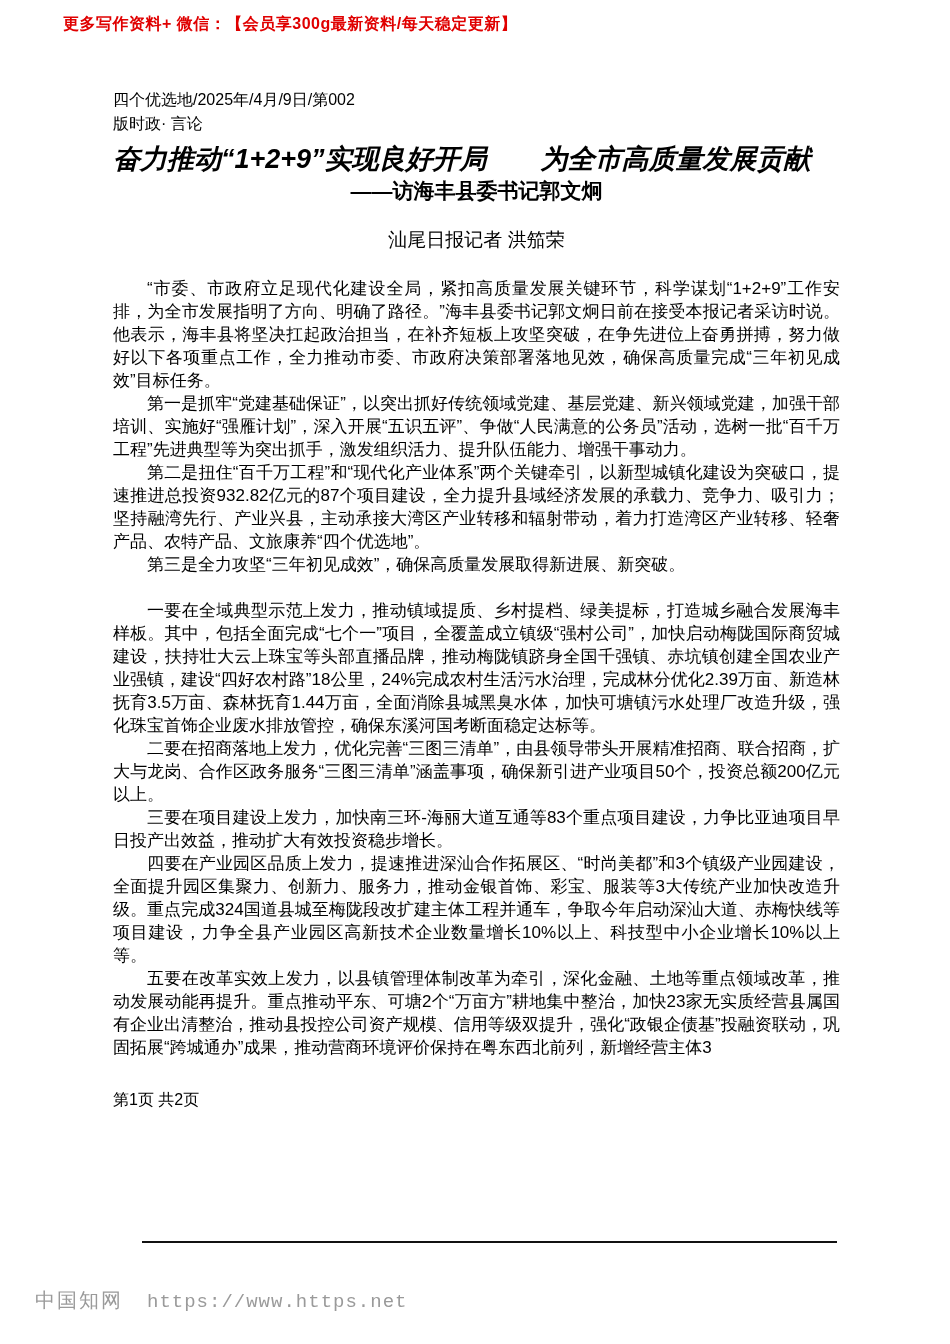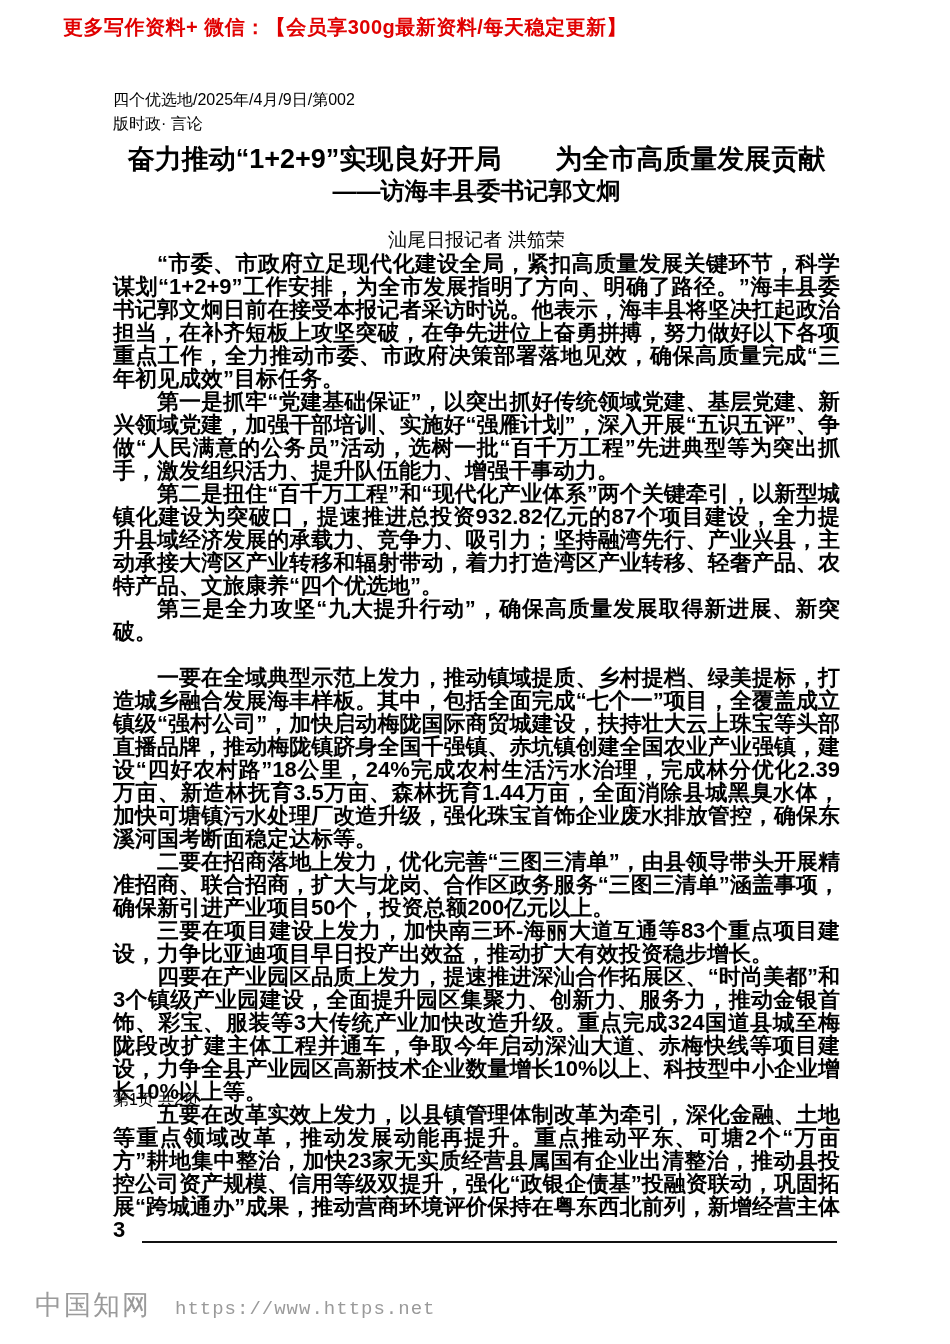--- a/index.html
+++ b/index.html
@@ -10,68 +10,69 @@
     position: relative;
     overflow: hidden;
     font-family: "Liberation Sans", sans-serif;
     color: #000000;
   }
 
   .promo-banner {
     position: absolute;
     top: 14px;
     left: 63px;
-    font-size: 20px;
+    font-size: 16px;
     font-weight: 700;
     letter-spacing: 0.5px;
     white-space: nowrap;
   }
 
   .content {
     position: absolute;
     top: 88px;
     left: 113px;
     width: 727px;
   }
 
   .meta-line {
     font-size: 16px;
     line-height: 24px;
     white-space: nowrap;
   }
 
   .article-title {
     margin-top: 8px;
-    text-align: center;
+    text-align: left;
     font-size: 27px;
     font-weight: 700;
     line-height: 31px;
+    font-style: italic;
   }
   .title-line { white-space: nowrap; }
 
   .article-subtitle {
     margin-top: 3px;
     text-align: center;
-    font-size: 24px;
+    font-size: 21px;
     font-weight: 700;
     line-height: 26px;
   }
 
   .article-byline {
     margin-top: 24px;
     text-align: center;
     font-size: 19px;
     line-height: 24px;
   }
 
   .article-body {
-    font-size: 22px;
+    margin-top: 25px;
+    font-size: 17px;
     line-height: 23px;
     text-align: justify;
-    font-weight: bold;
   }
   .body-para { text-indent: 2em; }
   .body-para.empty { min-height: 23px; }
 
   .page-footer {
     position: absolute;
     top: 1091px;
     left: 113px;
     width: 727px;
     padding-right: 32px;
@@ -89,21 +90,21 @@
   }
 
   .watermark {
     position: absolute;
     top: 1287px;
     left: 35px;
     display: flex;
     align-items: baseline;
   }
   .watermark-brand {
-    font-size: 27px;
+    font-size: 20px;
     letter-spacing: 2px;
   }
   .watermark-url {
     margin-left: 24px;
     font-family: "Liberation Mono", "DejaVu Sans Mono", monospace;
     font-size: 19px;
     letter-spacing: 1px;
     text-decoration: none;
   }
 </style>
@@ -124,21 +125,21 @@
   </h1>
 
   <h2 class="article-subtitle">——访海丰县委书记郭文炯</h2>
 
   <div class="article-byline">汕尾日报记者 洪笳荣</div>
 
   <div class="article-body">
       <p class="body-para">“市委、市政府立足现代化建设全局，紧扣高质量发展关键环节，科学谋划“1+2+9”工作安排，为全市发展指明了方向、明确了路径。”海丰县委书记郭文炯日前在接受本报记者采访时说。他表示，海丰县将坚决扛起政治担当，在补齐短板上攻坚突破，在争先进位上奋勇拼搏，努力做好以下各项重点工作，全力推动市委、市政府决策部署落地见效，确保高质量完成“三年初见成效”目标任务。</p>
       <p class="body-para">第一是抓牢“党建基础保证”，以突出抓好传统领域党建、基层党建、新兴领域党建，加强干部培训、实施好“强雁计划”，深入开展“五识五评”、争做“人民满意的公务员”活动，选树一批“百千万工程”先进典型等为突出抓手，激发组织活力、提升队伍能力、增强干事动力。</p>
       <p class="body-para">第二是扭住“百千万工程”和“现代化产业体系”两个关键牵引，以新型城镇化建设为突破口，提速推进总投资932.82亿元的87个项目建设，全力提升县域经济发展的承载力、竞争力、吸引力；坚持融湾先行、产业兴县，主动承接大湾区产业转移和辐射带动，着力打造湾区产业转移、轻奢产品、农特产品、文旅康养“四个优选地”。</p>
-      <p class="body-para">第三是全力攻坚“九大提升行动”，确保高质量发展取得新进展、新突破。</p>
+      <p class="body-para">第三是全力攻坚“三年初见成效”，确保高质量发展取得新进展、新突破。</p>
       <p class="body-para empty"></p>
       <p class="body-para">一要在全域典型示范上发力，推动镇域提质、乡村提档、绿美提标，打造城乡融合发展海丰样板。其中，包括全面完成“七个一”项目，全覆盖成立镇级“强村公司”，加快启动梅陇国际商贸城建设，扶持壮大云上珠宝等头部直播品牌，推动梅陇镇跻身全国千强镇、赤坑镇创建全国农业产业强镇，建设“四好农村路”18公里，24%完成农村生活污水治理，完成林分优化2.39万亩、新造林抚育3.5万亩、森林抚育1.44万亩，全面消除县城黑臭水体，加快可塘镇污水处理厂改造升级，强化珠宝首饰企业废水排放管控，确保东溪河国考断面稳定达标等。</p>
       <p class="body-para">二要在招商落地上发力，优化完善“三图三清单”，由县领导带头开展精准招商、联合招商，扩大与龙岗、合作区政务服务“三图三清单”涵盖事项，确保新引进产业项目50个，投资总额200亿元以上。</p>
       <p class="body-para">三要在项目建设上发力，加快南三环-海丽大道互通等83个重点项目建设，力争比亚迪项目早日投产出效益，推动扩大有效投资稳步增长。</p>
       <p class="body-para">四要在产业园区品质上发力，提速推进深汕合作拓展区、“时尚美都”和3个镇级产业园建设，全面提升园区集聚力、创新力、服务力，推动金银首饰、彩宝、服装等3大传统产业加快改造升级。重点完成324国道县城至梅陇段改扩建主体工程并通车，争取今年启动深汕大道、赤梅快线等项目建设，力争全县产业园区高新技术企业数量增长10%以上、科技型中小企业增长10%以上等。</p>
       <p class="body-para">五要在改革实效上发力，以县镇管理体制改革为牵引，深化金融、土地等重点领域改革，推动发展动能再提升。重点推动平东、可塘2个“万亩方”耕地集中整治，加快23家无实质经营县属国有企业出清整治，推动县投控公司资产规模、信用等级双提升，强化“政银企债基”投融资联动，巩固拓展“跨城通办”成果，推动营商环境评价保持在粤东西北前列，新增经营主体3</p>
     </div>
 
 </div>
 

